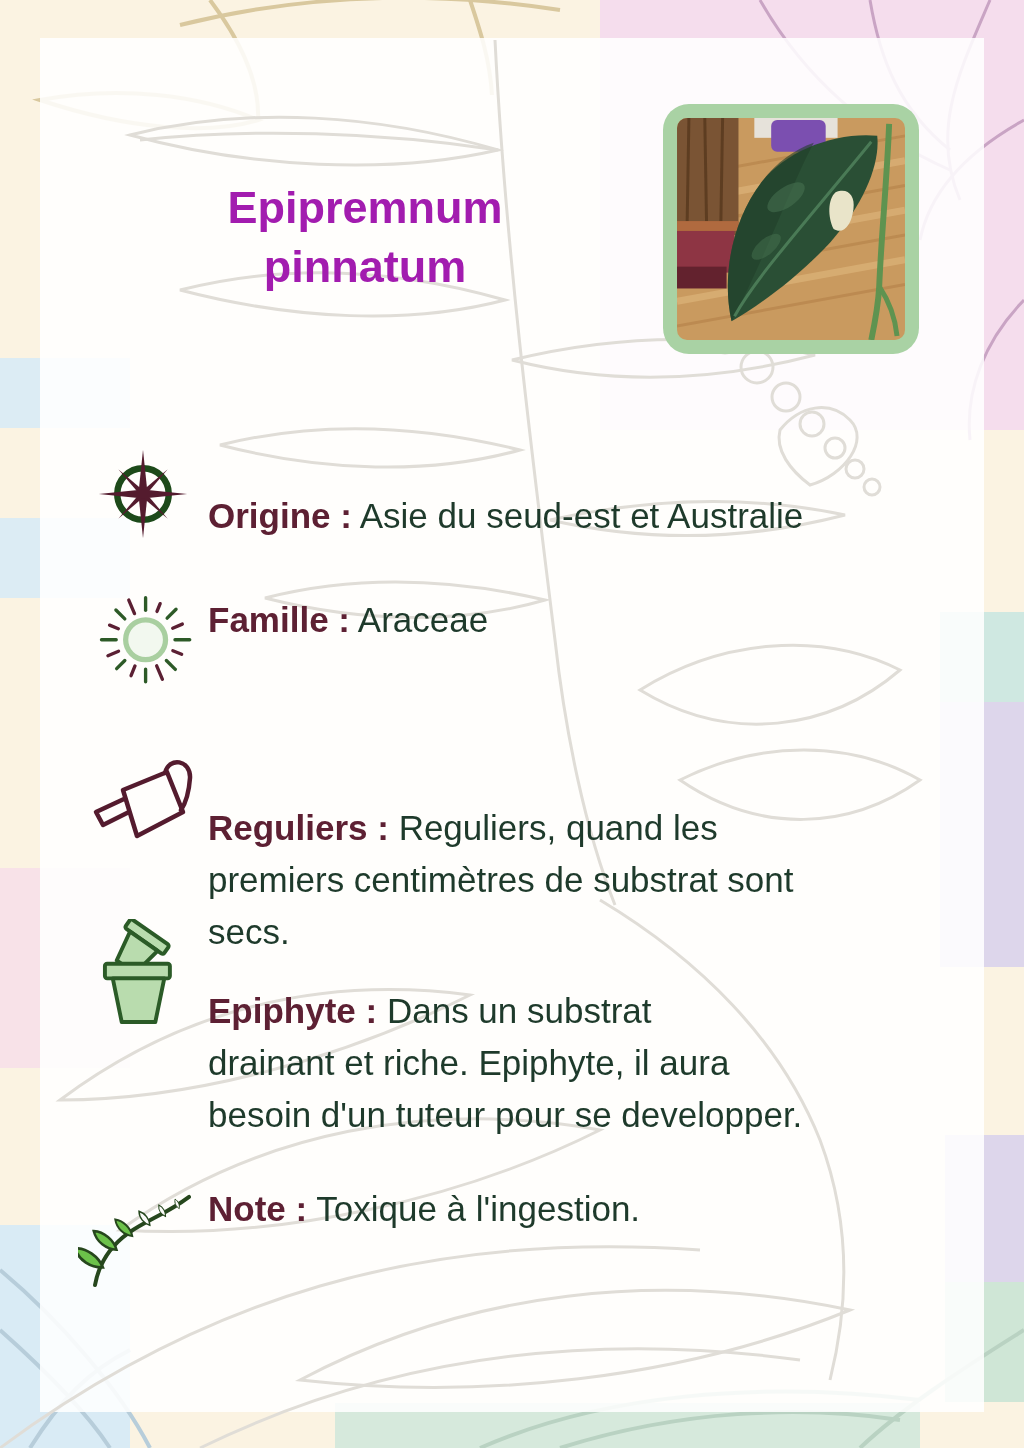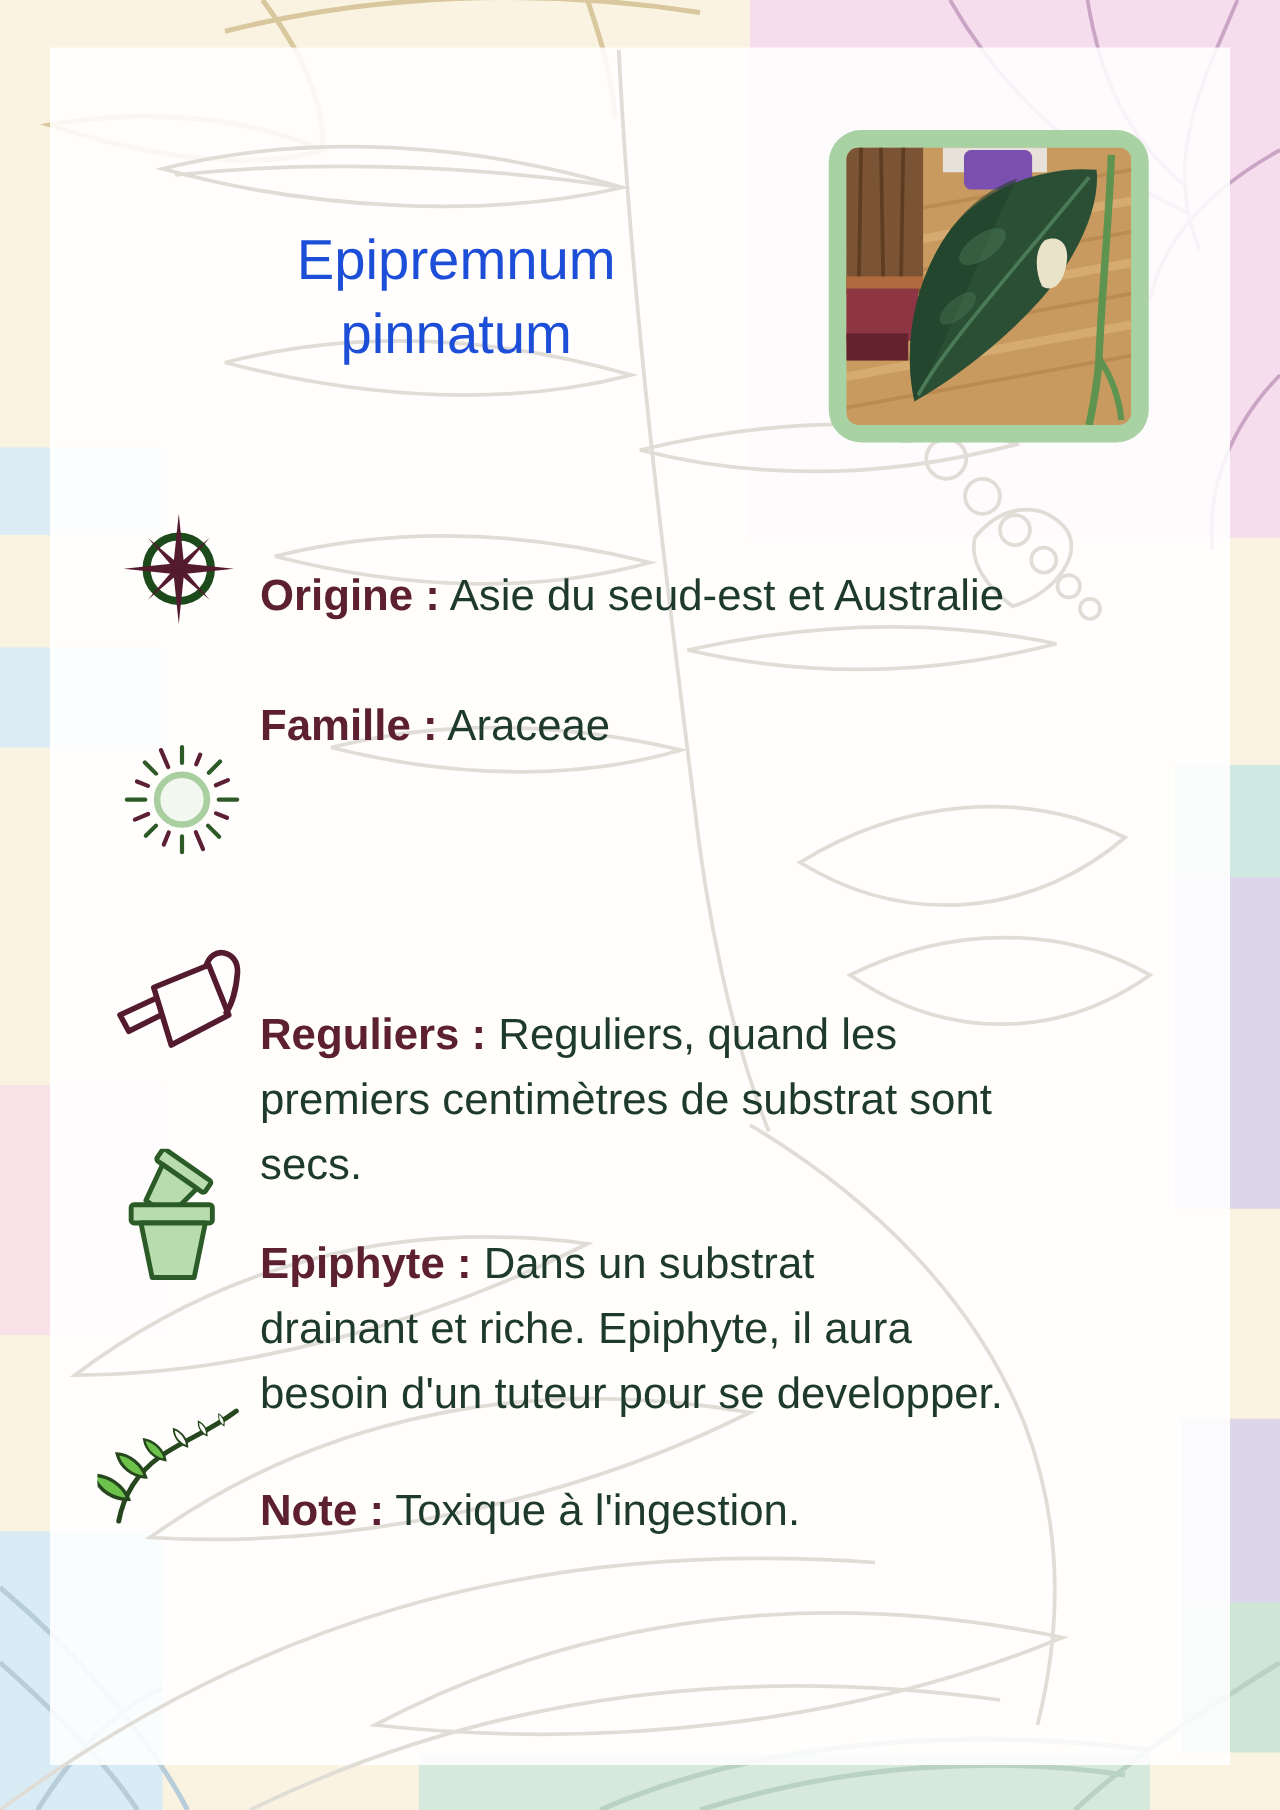--- a/index.html
+++ b/index.html
@@ -11,21 +11,21 @@
   .patch{position:absolute;}
   .decor-under{position:absolute;inset:0;z-index:1;}
   .panel{
     position:absolute;left:40px;top:38px;width:944px;height:1374px;
     background:rgba(255,255,255,0.87);z-index:2;
   }
   .decor-over{position:absolute;inset:0;z-index:3;pointer-events:none;}
   .content{position:absolute;left:40px;top:38px;width:944px;height:1374px;z-index:4;}
   .title{
     position:absolute;left:110px;top:140px;width:430px;text-align:center;
-    font-size:45px;font-weight:normal;color:#1d4ed8;line-height:1.32;
+    font-size:45px;font-weight:bold;color:#a21caf;line-height:1.32;
   }
   .photo-frame{
     position:absolute;left:623px;top:66px;width:228px;height:222px;
     background:#a9d2a4;border-radius:26px;padding:14px;
   }
   .photo-frame svg{display:block;width:228px;height:222px;border-radius:10px;}
   .section{position:absolute;left:38px;right:14px;display:flex;align-items:flex-start;}
   .icon-box{width:130px;flex:none;display:flex;justify-content:center;}
   .section-text{flex:1;font-size:35px;line-height:52px;color:#1e3a2b;white-space:pre-line;}
   .section-text p{margin:0;}
@@ -137,21 +137,21 @@
       <path d="M204,170 C 214,185 220,200 222,220" stroke="#5f9350" stroke-width="5" fill="none"></path>
       <path d="M55,205 C 45,160 55,105 85,65 C 110,33 160,14 202,18 C 205,45 190,85 155,125 C 125,158 85,188 55,205 Z" fill="#2a4f35"></path>
       <path d="M55,205 C 45,160 55,105 85,65 C 100,45 118,32 138,25 C 118,62 95,125 62,192 Z" fill="#213f2a" opacity="0.6"></path>
       <path d="M58,200 C 80,160 130,105 196,24" stroke="#4a7a56" stroke-width="3" fill="none"></path>
       <ellipse cx="110" cy="80" rx="22" ry="10" fill="#497553" opacity="0.5" transform="rotate(-35 110 80)"></ellipse>
       <ellipse cx="90" cy="130" rx="18" ry="8" fill="#497553" opacity="0.45" transform="rotate(-40 90 130)"></ellipse>
       <path d="M160,75 C 172,70 180,78 178,92 C 176,108 168,118 158,112 C 152,100 152,82 160,75 Z" fill="#e9e4c9"></path>
     </svg>
   </div>
 
-  <div class="section" style="top:361px;">
+  <div class="section" style="top:400px;">
     <div class="icon-box">
       <svg width="92" height="92" viewBox="0 0 100 100" style="margin-top:10px;">
         <circle cx="50" cy="50" r="28" fill="none" stroke="#1d4a1a" stroke-width="7"></circle>
         <g fill="#541b2e">
           <polygon points="50,2 55,50 50,98 45,50"></polygon>
           <polygon points="2,50 50,45 98,50 50,55"></polygon>
           <polygon points="50,12 53,50 50,88 47,50" transform="rotate(45 50 50)"></polygon>
           <polygon points="50,12 53,50 50,88 47,50" transform="rotate(-45 50 50)"></polygon>
         </g>
       </svg>
@@ -214,21 +214,21 @@
         <path d="M 23,53 L 31,92 L 61,92 L 69,53 Z"></path>
       </svg>
     </div>
     <div class="section-text">
       <p><span class="label">Epiphyte :</span> <span>Dans un substrat
 drainant et riche. Epiphyte, il aura
 besoin d'un tuteur pour se developper.</span></p>
     </div>
   </div>
 
-  <div class="section" style="top:1093px;">
+  <div class="section" style="top:1093px;align-items:flex-end;">
     <div class="icon-box">
       <svg width="130" height="98" viewBox="0 0 130 100" style="margin-top:-10px;" fill="none">
         <path d="M 16,98 C 20,76 32,58 50,45 C 70,31 88,26 112,8" stroke="#26471d" stroke-width="4" stroke-linecap="round"></path>
         <g stroke="#26471d" stroke-width="2.5">
           <path d="M 0,0 C -7,-8 -9,-20 -3,-30 C 4,-22 5,-9 0,0 Z" transform="translate(24,80) rotate(-50) scale(1.15)" fill="#6cc24a"></path>
           <path d="M 0,0 C -7,-8 -9,-20 -3,-30 C 4,-22 5,-9 0,0 Z" transform="translate(38,62) rotate(-45)" fill="#6cc24a"></path>
           <path d="M 0,0 C -7,-8 -9,-20 -3,-30 C 4,-22 5,-9 0,0 Z" transform="translate(54,48) rotate(-40) scale(0.8)" fill="#6cc24a"></path>
           <path d="M 0,0 C -7,-8 -9,-20 -3,-30 C 4,-22 5,-9 0,0 Z" transform="translate(72,37) rotate(-32) scale(0.6)" fill="#fbfbf9"></path>
           <path d="M 0,0 C -7,-8 -9,-20 -3,-30 C 4,-22 5,-9 0,0 Z" transform="translate(88,28) rotate(-25) scale(0.45)" fill="#fbfbf9"></path>
           <path d="M 0,0 C -7,-8 -9,-20 -3,-30 C 4,-22 5,-9 0,0 Z" transform="translate(102,20) rotate(-18) scale(0.35)" fill="#fbfbf9"></path>

